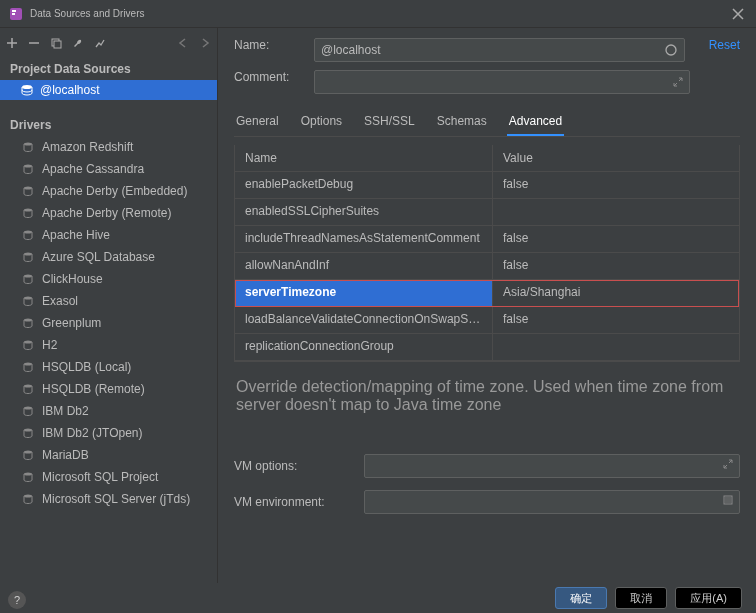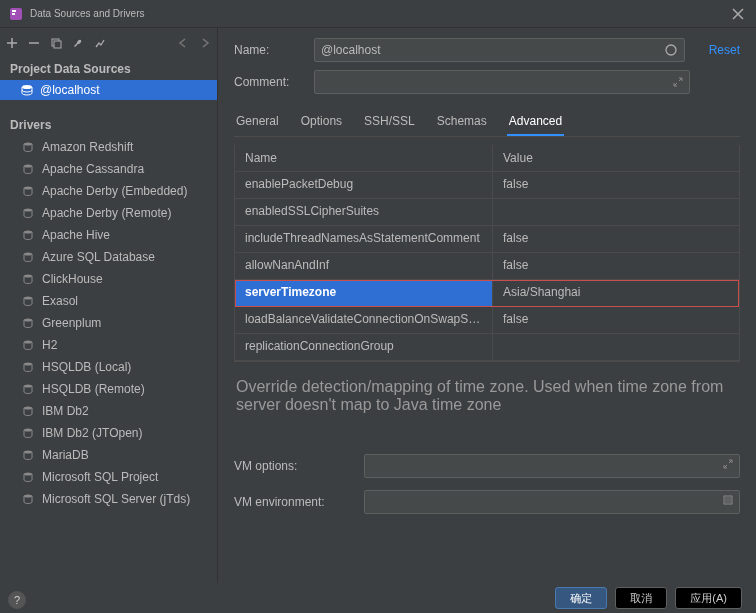--- a/index.html
+++ b/index.html
@@ -102,21 +102,20 @@
     }
     .content {
       flex: 1;
       padding: 10px 16px 10px 16px;
       display: flex;
       flex-direction: column;
       gap: 8px;
     }
     .field-row {
       display: flex;
-      align-items: center;
       gap: 10px;
     }
     .field-label {
       width: 70px;
       color: #bbbbbb;
     }
     .field-input {
       flex: 1;
       height: 24px;
       background: #45494a;

